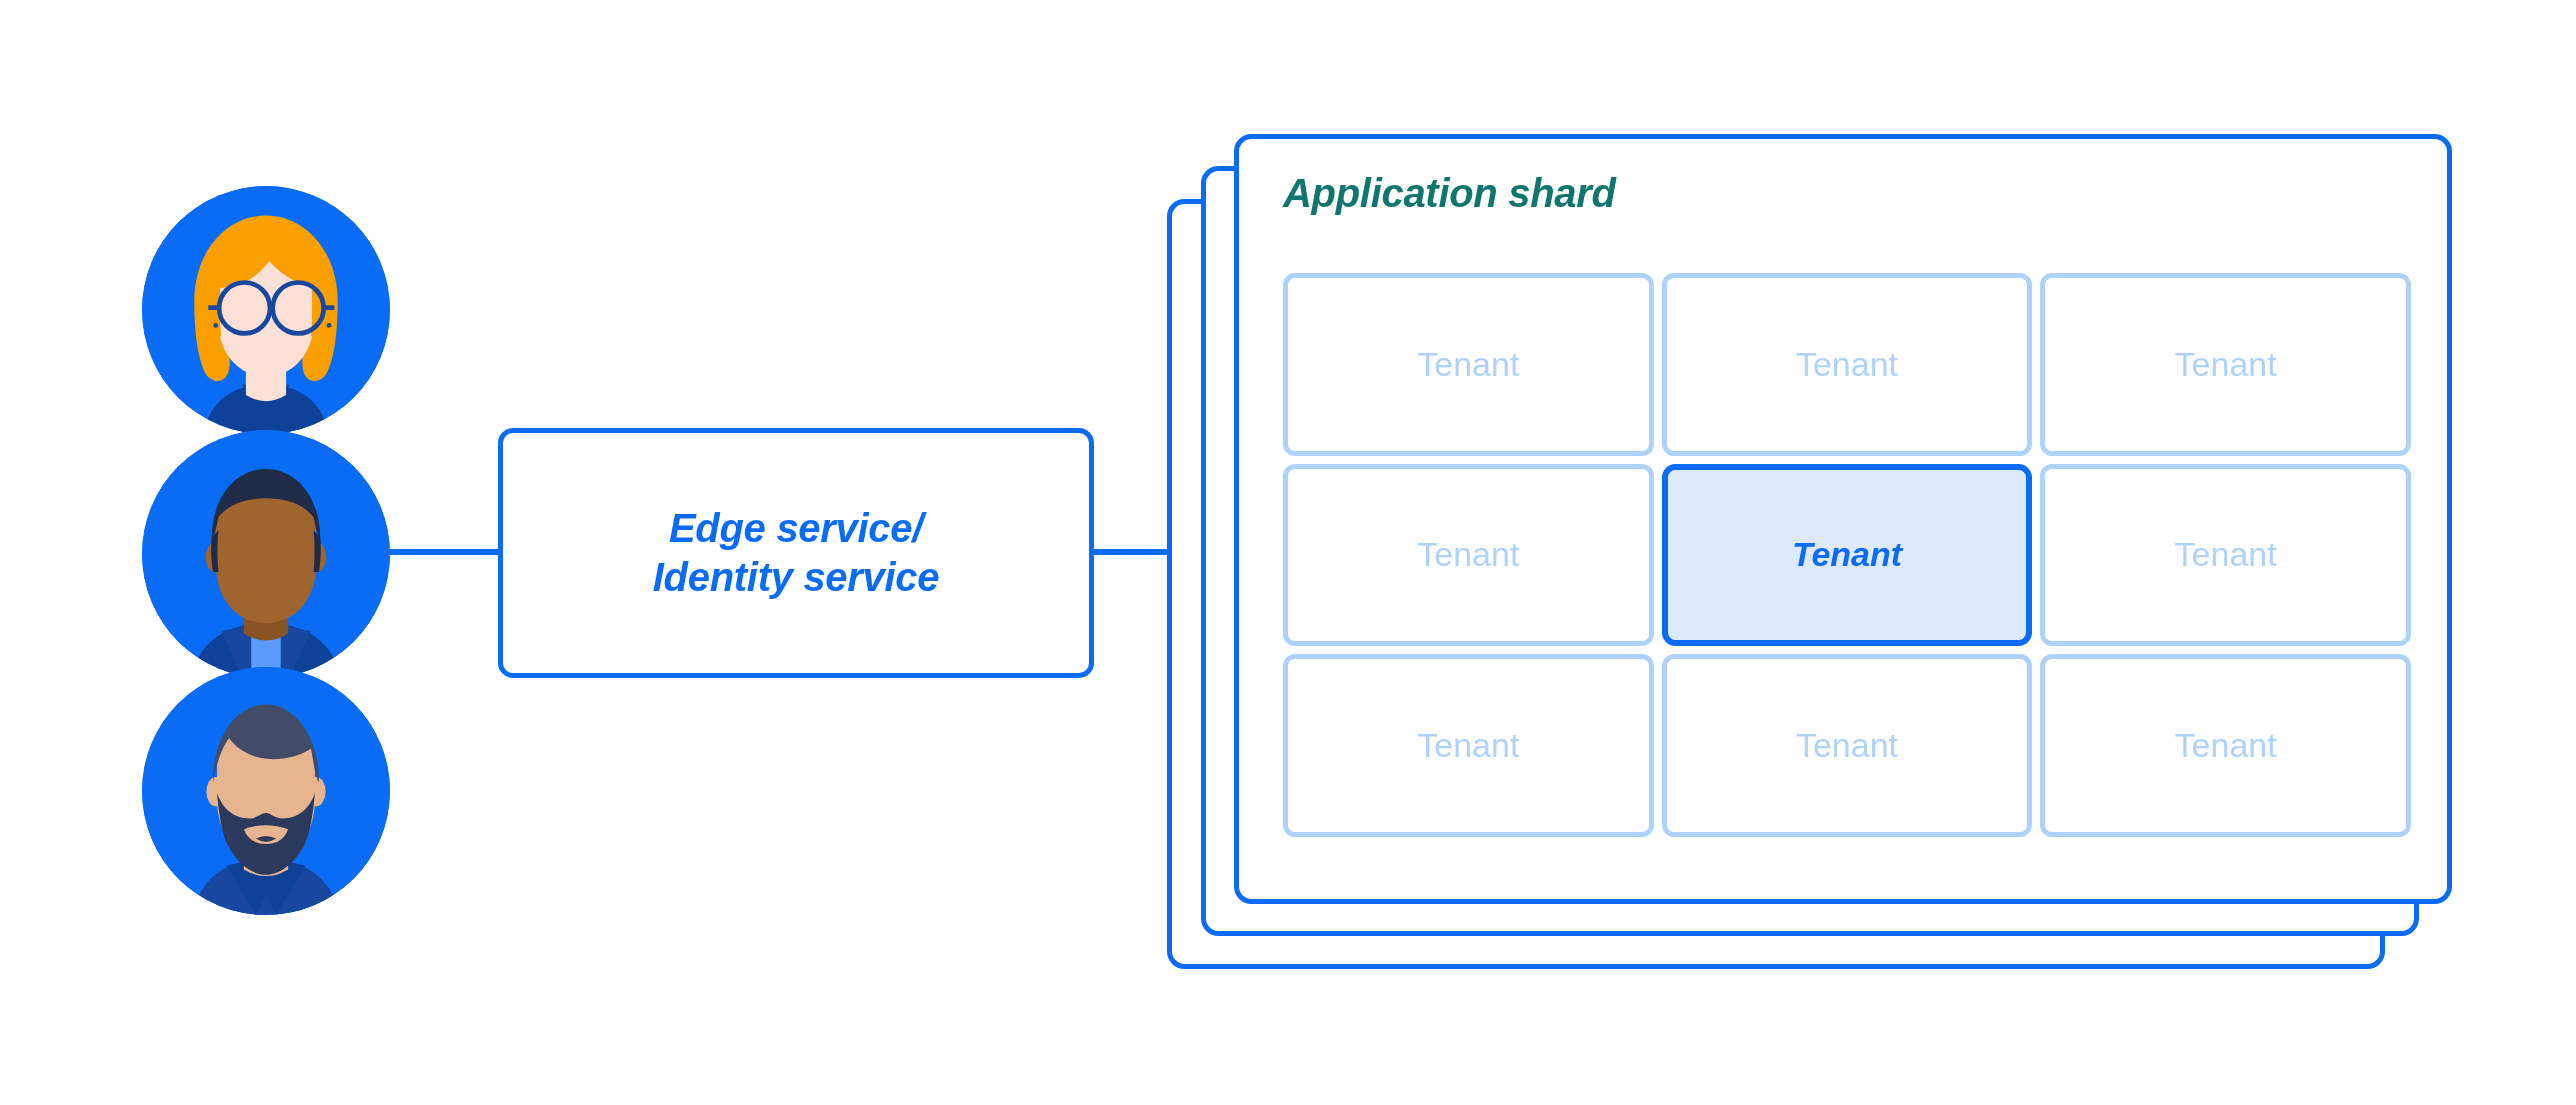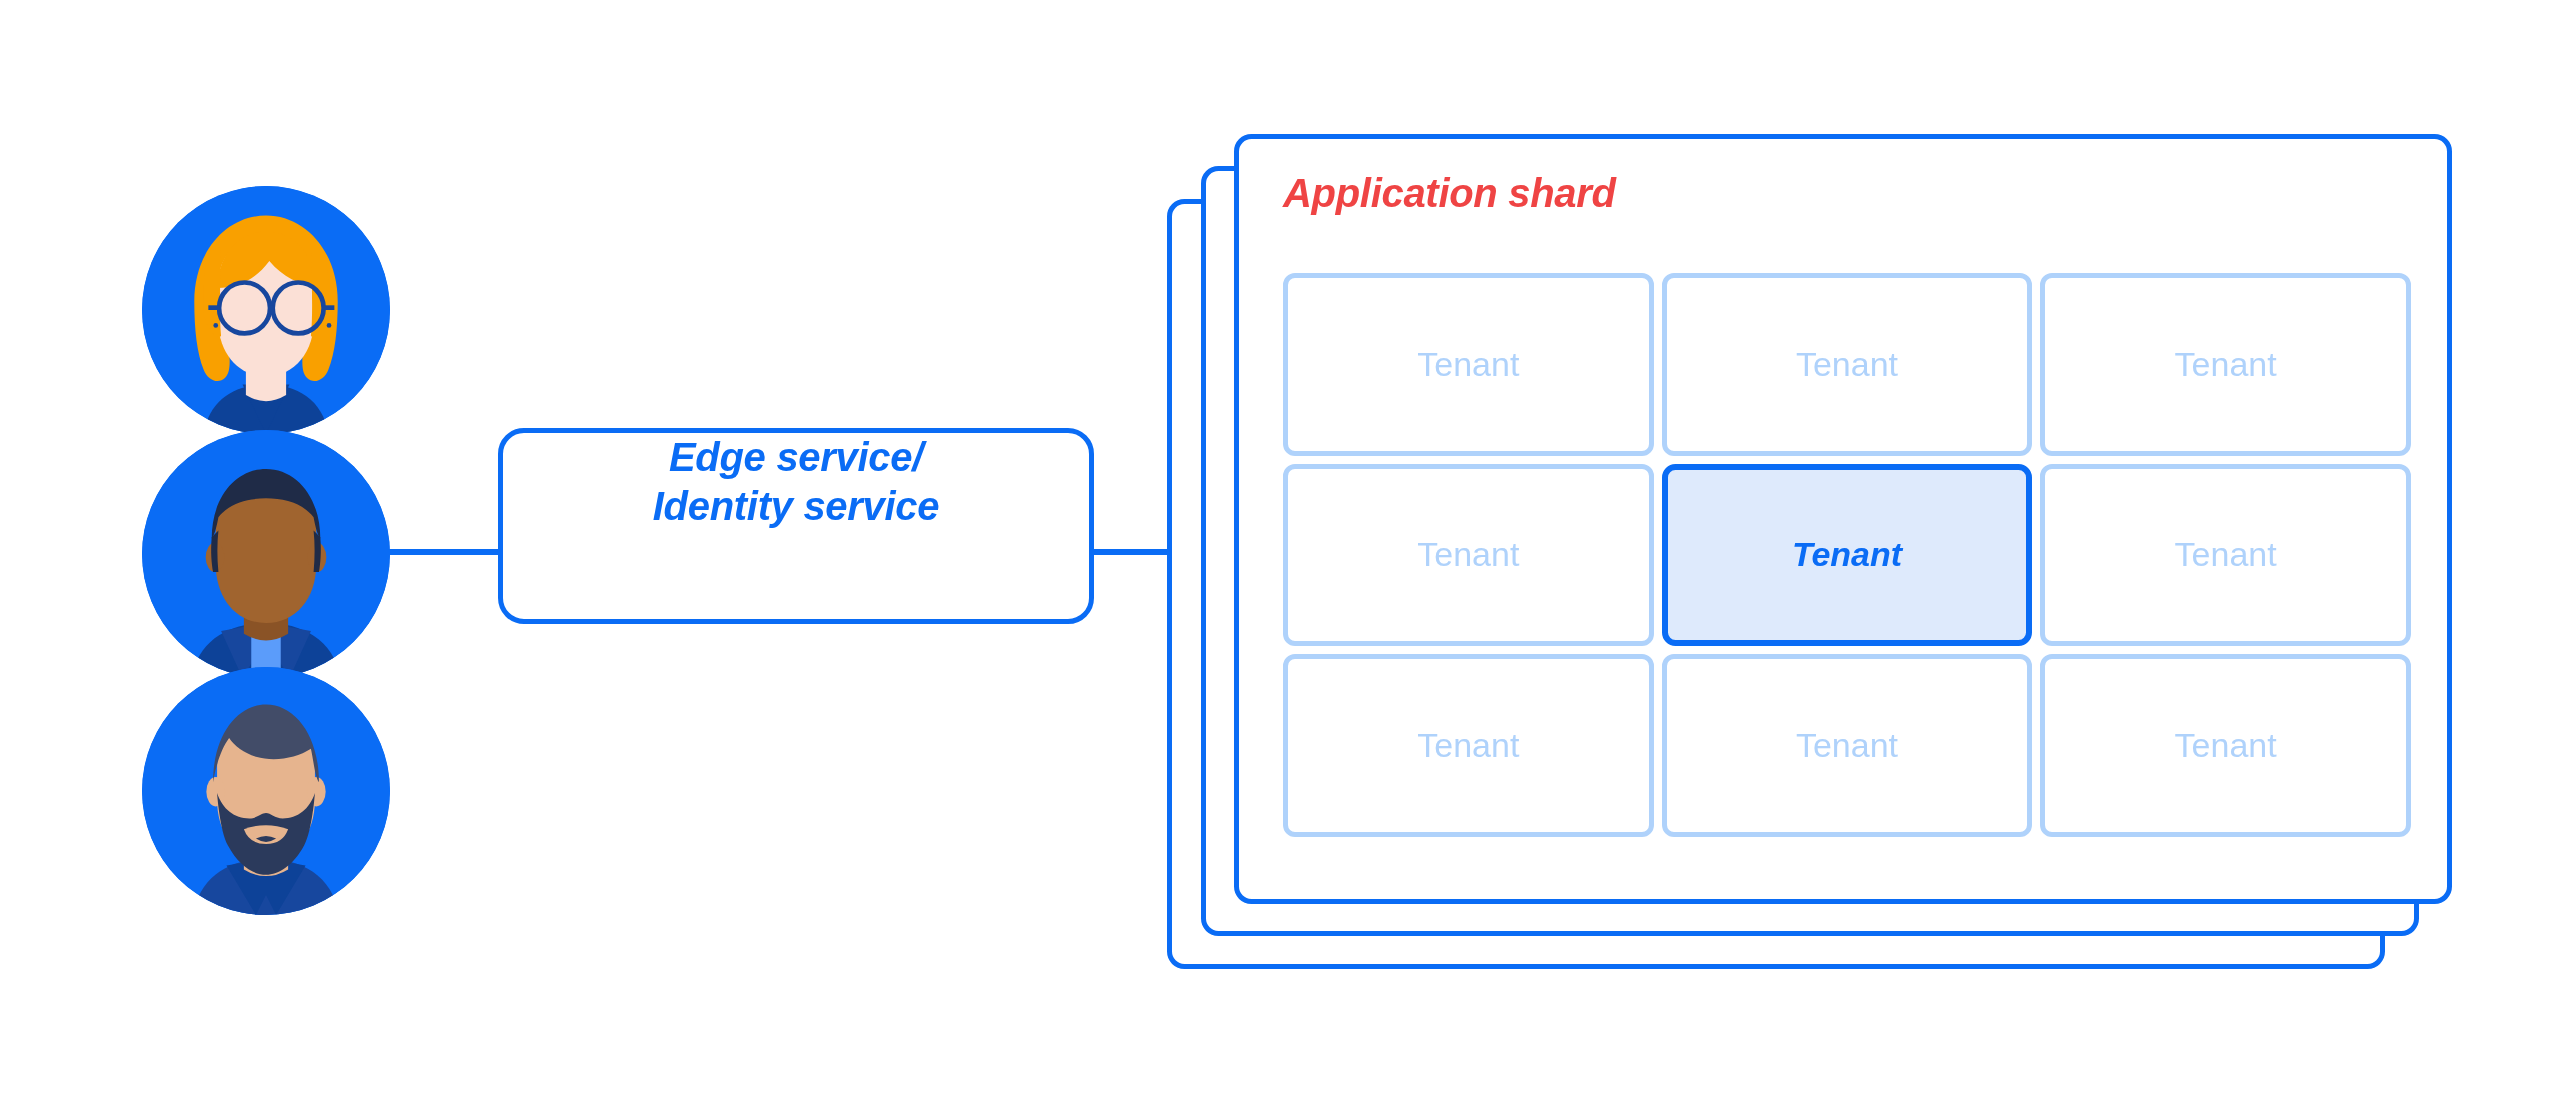--- a/index.html
+++ b/index.html
@@ -12,36 +12,36 @@
           overflow:hidden;background:#0A6CF5;}
   .av1{left:142px;top:186px;}
   .av2{left:142px;top:430px;}
   .av3{left:142px;top:667px;}
   .avatar svg{display:block;width:248px;height:248px;}
 
   
   .conn{position:absolute;background:#0A6CF5;}
 
   
-  #edge-box{position:absolute;left:498px;top:428px;width:596px;height:196px;
-            box-sizing:border-box;border:5.4px solid #0A6CF5;border-radius:26px;
-            background:#ffffff;display:flex;align-items:flex-start;justify-content:center;}
+  #edge-box{position:absolute;left:498px;top:428px;width:596px;height:250px;
+            box-sizing:border-box;border:5.4px solid #0A6CF5;border-radius:15px;
+            background:#ffffff;display:flex;align-items:center;justify-content:center;}
   #edge-label{font-style:italic;font-weight:700;font-size:40px;line-height:1.22;
               color:#0A6CF5;text-align:center;white-space:pre-line;letter-spacing:-0.3px;}
 
   
   .shard-ghost{position:absolute;box-sizing:border-box;
                border:5.4px solid #0A6CF5;border-radius:17.4px;background:#ffffff;}
   #shard-back2{left:1167px;top:199px;width:1218px;height:770px;}
   #shard-back1{left:1201px;top:166px;width:1218px;height:770px;}
   #shard-front{position:absolute;left:1234px;top:134px;width:1218px;height:770px;
                box-sizing:border-box;border:5.4px solid #0A6CF5;border-radius:17.4px;
                background:#ffffff;}
   #shard-title{position:absolute;left:44px;top:32px;font-style:italic;font-weight:700;
-               font-size:40px;color:#ef4444;letter-spacing:-0.3px;white-space:nowrap;}
+               font-size:40px;color:#0f766e;letter-spacing:-0.3px;white-space:nowrap;}
 
   
   #tenant-grid{position:absolute;left:44px;top:134px;width:1128px;height:564px;
                display:grid;grid-template-columns:repeat(3,1fr);grid-template-rows:repeat(3,1fr);
                column-gap:28px;row-gap:27.5px;gap:8px;}
   .tenant{box-sizing:border-box;border:5.4px solid #AFD2FB;border-radius:12px;
           background:#ffffff;display:flex;align-items:center;justify-content:center;}
   .tenant .t-label{font-size:34px;color:#AFD2FB;font-style:normal;letter-spacing:0px;}
   .tenant.active{border:6.7px solid #0A6CF5;background:#DEEAFC;border-radius:13.4px;}
   .tenant.active .t-label{color:#0A6CF5;font-style:italic;font-weight:700;}

